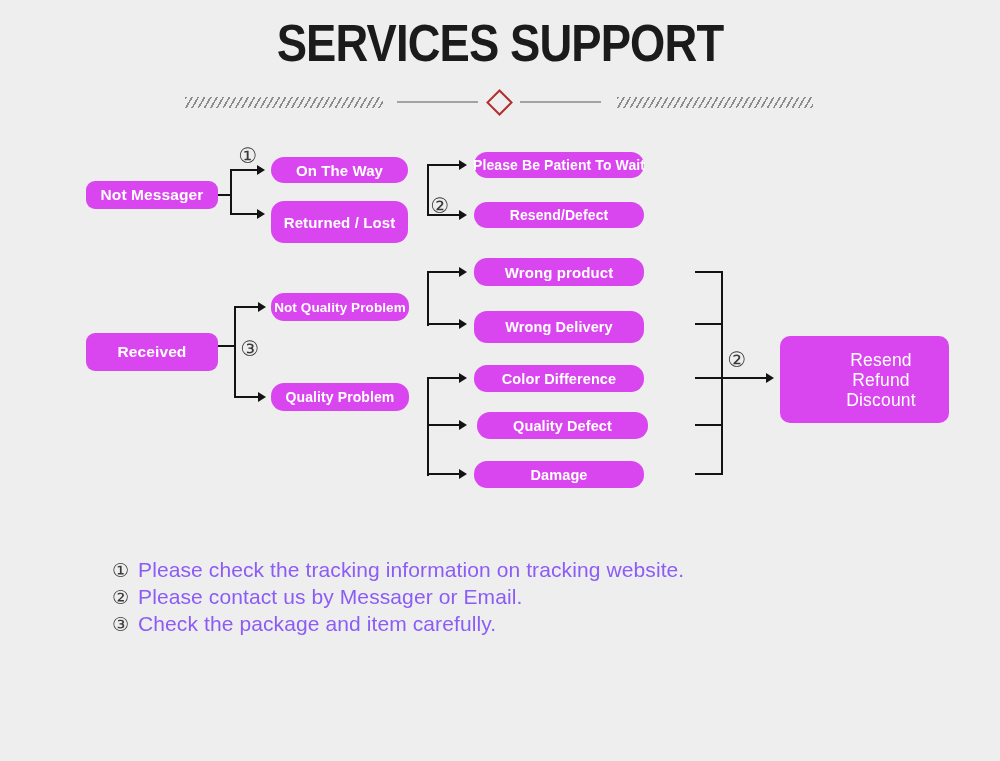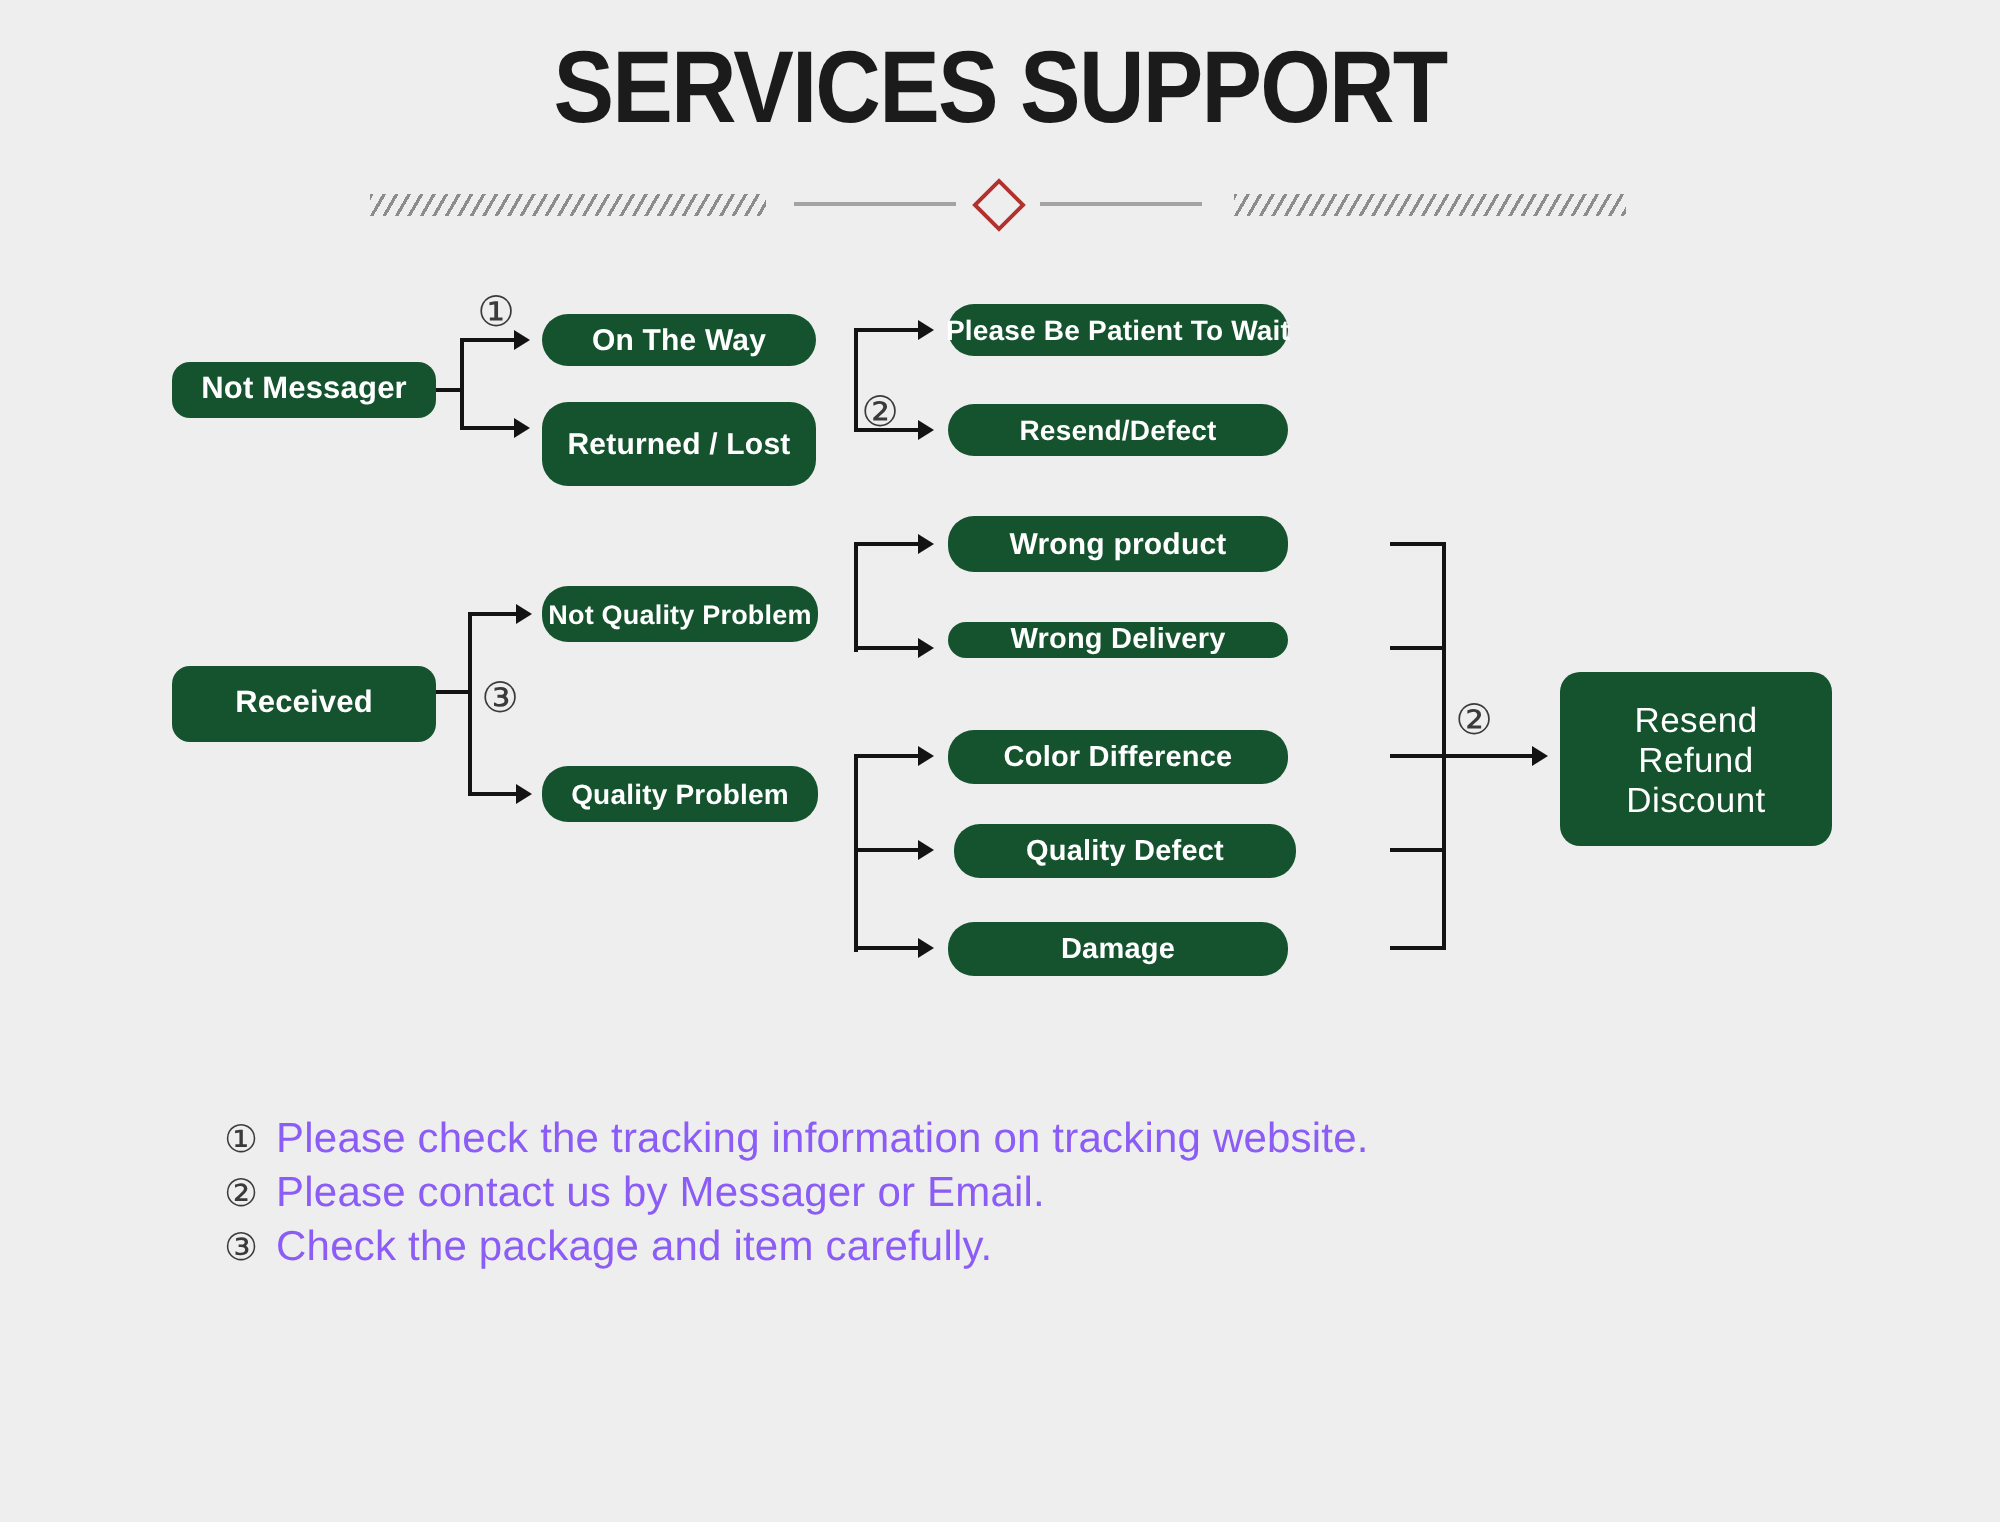--- a/index.html
+++ b/index.html
@@ -25,21 +25,21 @@
   .hatch-right{left:617px;width:196px;}
   .dline{position:absolute;top:101px;height:2px;background:#a3a3a3;}
   .dline-left{left:397px;width:81px;}
   .dline-right{left:520px;width:81px;}
   .diamond{
     position:absolute;left:490px;top:93px;width:15px;height:15px;
     border:2.5px solid #b1312e;transform:rotate(45deg);background:transparent;
   }
   .node{
     position:absolute;
-    background:#14532d;color:#ffffff;
+    background:#d946ef;color:#ffffff;
     display:flex;align-items:center;justify-content:center;
     border-radius:13px;
     font-size:15px;font-weight:600;
     letter-spacing:0.1px;white-space:nowrap;
   }
   .node.square{border-radius:9px;font-size:15.5px;}
   .node.final{
     border-radius:10px;flex-direction:column;
     font-weight:400;font-size:17.5px;line-height:20px;letter-spacing:0.2px;
   }
@@ -80,26 +80,26 @@
   <div class="node square" style="left:86px;top:181px;width:132px;height:28px;">Not Messager</div>
   <div class="node" style="left:271px;top:157px;width:137px;height:26px;">On The Way</div>
   <div class="node" style="left:271px;top:201px;width:137px;height:42px;">Returned / Lost</div>
   <div class="node" style="left:474px;top:152px;width:170px;height:26px;font-size:14px;">Please Be Patient To Wait</div>
   <div class="node" style="left:474px;top:202px;width:170px;height:26px;font-size:14px;">Resend/Defect</div>
 
   <div class="node square" style="left:86px;top:333px;width:132px;height:38px;">Received</div>
   <div class="node" style="left:271px;top:293px;width:138px;height:28px;font-size:13.5px;">Not Quality Problem</div>
   <div class="node" style="left:271px;top:383px;width:138px;height:28px;font-size:14px;">Quality Problem</div>
   <div class="node" style="left:474px;top:258px;width:170px;height:28px;">Wrong product</div>
-  <div class="node" style="left:474px;top:311px;width:170px;height:18px;font-size:14.5px;">Wrong Delivery</div>
+  <div class="node" style="left:474px;top:311px;width:170px;height:32px;font-size:14.5px;">Wrong Delivery</div>
   <div class="node" style="left:474px;top:365px;width:170px;height:27px;font-size:14.5px;">Color Difference</div>
   <div class="node" style="left:477px;top:412px;width:171px;height:27px;font-size:14.5px;">Quality Defect</div>
   <div class="node" style="left:474px;top:461px;width:170px;height:27px;font-size:14.5px;">Damage</div>
 
-  <div class="node final" style="left:780px;top:336px;width:136px;height:87px;">
+  <div class="node final" style="left:780px;top:336px;width:136px;height:87px;padding-left:33px;">
     <div>Resend</div>
     <div>Refund</div>
     <div>Discount</div>
   </div>
 
   <div class="hl" style="left:218px;top:194px;width:13px;"></div>
   <div class="vl" style="left:230px;top:169px;height:46px;"></div>
   <div class="hl" style="left:230px;top:169px;width:27px;"></div>
   <div class="ah" style="left:257px;top:165px;"></div>
   <div class="hl" style="left:230px;top:213px;width:27px;"></div>

